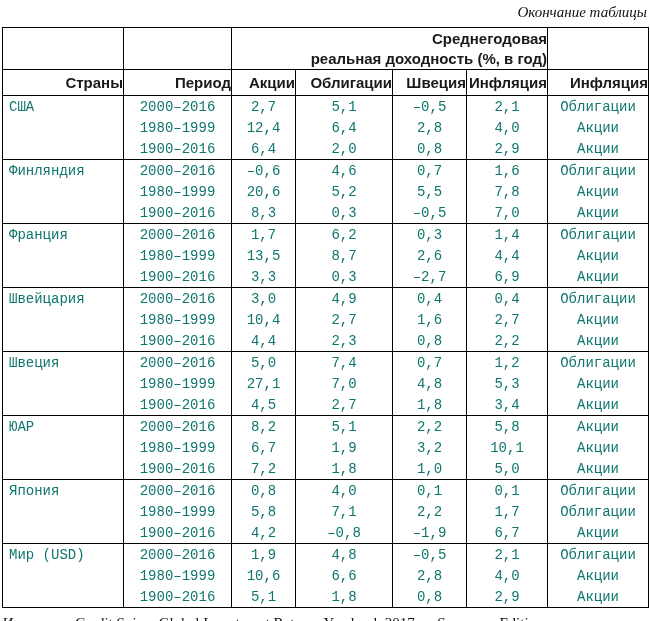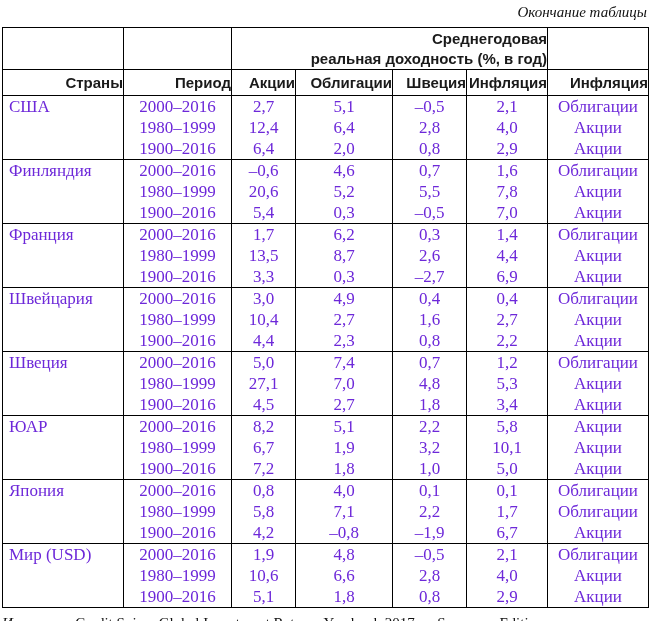--- a/index.html
+++ b/index.html
@@ -19,22 +19,22 @@
   .tbl th, .tbl td { border:1px solid #000; padding:0; }
   thead th {
     font-family:"Liberation Sans", sans-serif; font-weight:700;
     font-size:15px; color:#1a1a1a; text-align:right; vertical-align:middle;
   }
   tr.group-row { height:42px; }
   tr.group-row th div { line-height:20px; }
   tr.colhead-row { height:26px; }
   tbody tr { height:63px; }
   tbody td {
-    font-family:Liberation Serif, serif; font-size:17px;
-    vertical-align:top; text-align:center; color:#6d28d9;
+    font-family:Liberation Mono, monospace; font-size:14px;
+    vertical-align:top; text-align:center; color:#0f766e;
   }
   tbody td .line { line-height:20.5px; padding-top:0.5px; }
   td.country-cell { text-align:left; padding-left:6px; }
   .source-note {
     font-family:"Liberation Serif", serif; font-size:15px;
     margin:7px 0 0 2px; color:#111;
   }
   .source-note .ital { font-style:italic; }
 </style>
 </head>
@@ -115,21 +115,21 @@
             <div class="line">Финляндия</div>
           </td>
           <td>
             <div class="line">2000–2016</div>
             <div class="line">1980–1999</div>
             <div class="line">1900–2016</div>
           </td>
           <td>
             <div class="line">–0,6</div>
             <div class="line">20,6</div>
-            <div class="line">5,4</div>
+            <div class="line">8,3</div>
           </td>
           <td>
             <div class="line">4,6</div>
             <div class="line">5,2</div>
             <div class="line">0,3</div>
           </td>
           <td>
             <div class="line">0,7</div>
             <div class="line">5,5</div>
             <div class="line">–0,5</div>

